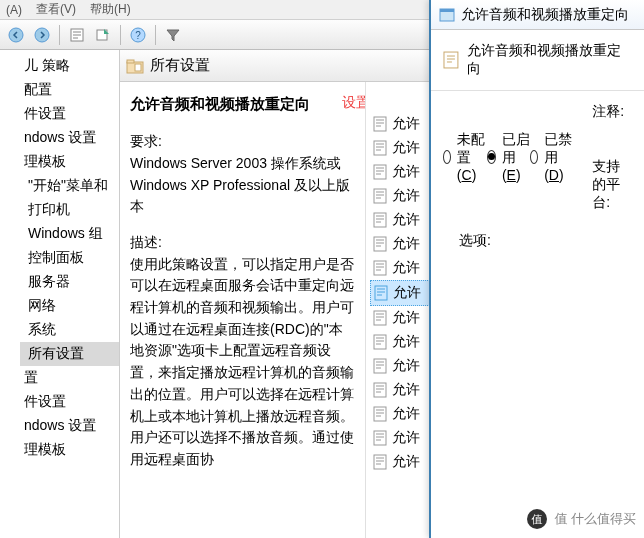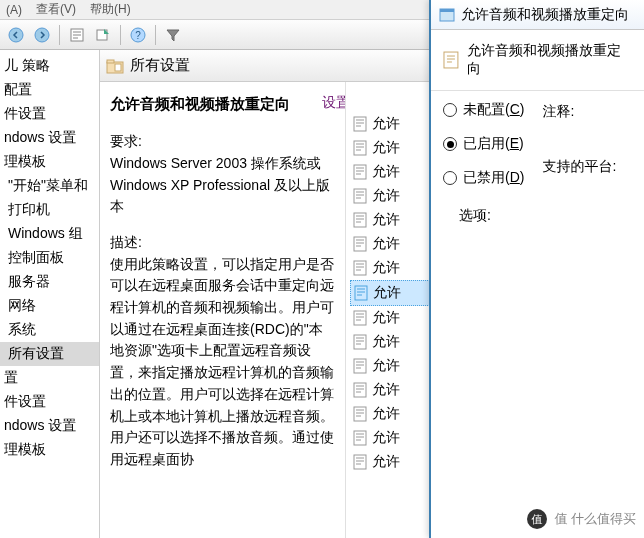--- a/index.html
+++ b/index.html
@@ -47,20 +47,21 @@
     .tb-sep {
       width: 1px;
       height: 20px;
       background: #bbb;
       margin: 0 3px;
     }
     
     .main {
       display: flex;
       height: calc(100% - 50px);
+      margin-left: 20px;
     }
     .tree {
       width: 100px;
       border-right: 1px solid #ccc;
       background: #fff;
       overflow: hidden;
       font-size: 14px;
       padding-top: 4px;
     }
     .tree-item {
@@ -108,21 +109,21 @@
       margin-bottom: 16px;
     }
     .detail .editline { margin-bottom: 18px; }
     .detail a { color: #0066cc; text-decoration: underline; }
     .detail .para { margin-bottom: 14px; }
     .setcol-header {
       position: absolute;
       right: -5px;
       top: 10px;
       font-size: 14px;
-      color: #701a75;
+      color: #ef4444;
     }
     .setlist {
       flex: 1;
       border-left: 1px solid #e0e0e0;
       position: relative;
       overflow: hidden;
     }
     .setlist-scroll {
       width: 17px;
       position: absolute;
@@ -199,22 +200,21 @@
       padding: 12px 10px;
       border-bottom: 1px solid #e0e0e0;
     }
     .dialog-field svg { width: 20px; height: 20px; }
     .dialog-body {
       padding: 10px 12px;
       display: flex;
     }
     .radios {
       display: flex;
-      flex-direction: column;
-      gap: 16px;
+      gap: 0;
       margin-right: 18px;
     }
     .radio {
       display: flex;
       align-items: center;
       gap: 6px;
       font-size: 14px;
     }
     .radio-circle {
       width: 14px;

